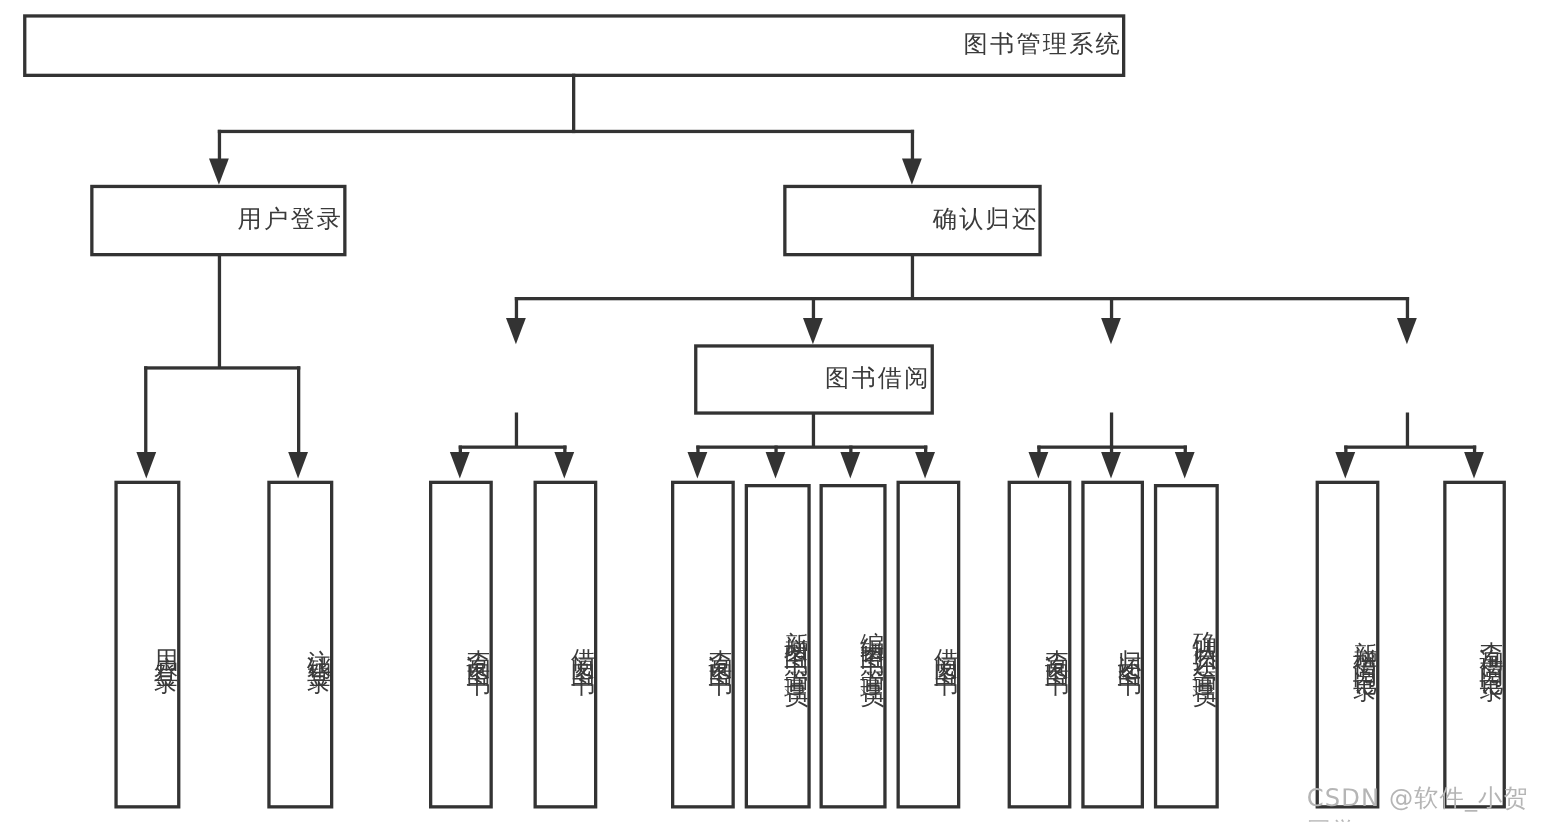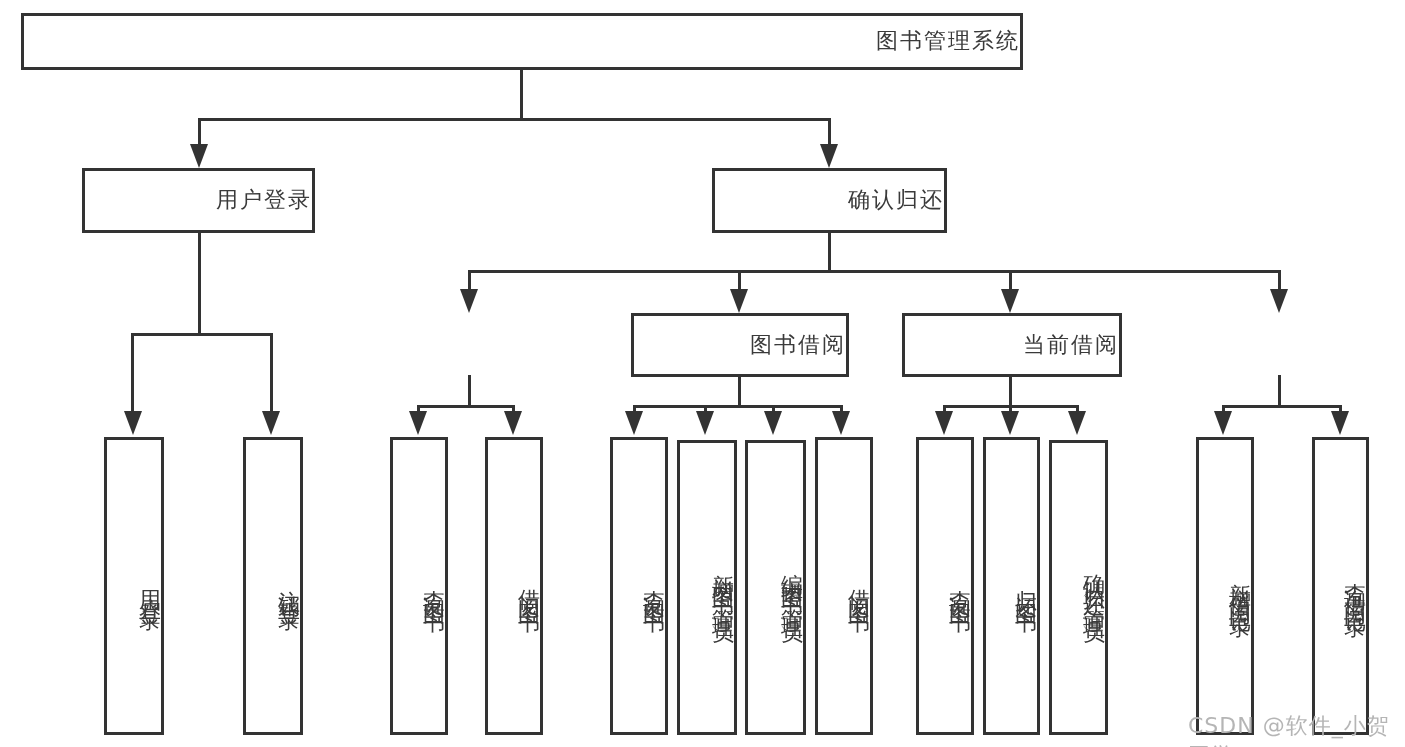--- a/index.html
+++ b/index.html
@@ -50,23 +50,20 @@
   <div class="vline" style="left:738px;top:270px;height:23px"></div>
   <div class="vline" style="left:1009px;top:270px;height:23px"></div>
   <div class="vline" style="left:1278px;top:270px;height:23px"></div>
   <div class="arrow" style="left:460px;top:289px"></div>
   <div class="arrow" style="left:730px;top:289px"></div>
   <div class="arrow" style="left:1001px;top:289px"></div>
   <div class="arrow" style="left:1270px;top:289px"></div>
 
   <div class="box hbox" style="left:631px;top:313px;width:218px;height:64px">
     <span class="lbl">图书借阅</span>
-  </div>
-  <div class="box hbox" style="left:902px;top:313px;width:220px;height:64px">
-    <span class="lbl">当前借阅</span>
   </div>
 
   <div class="vline" style="left:468px;top:375px;height:32px"></div>
   <div class="hline" style="left:417px;top:405px;width:98px"></div>
   <div class="vline" style="left:417px;top:405px;height:10px"></div>
   <div class="vline" style="left:512px;top:405px;height:10px"></div>
   <div class="arrow" style="left:409px;top:411px"></div>
   <div class="arrow" style="left:504px;top:411px"></div>
 
   <div class="vline" style="left:738px;top:375px;height:32px"></div>

